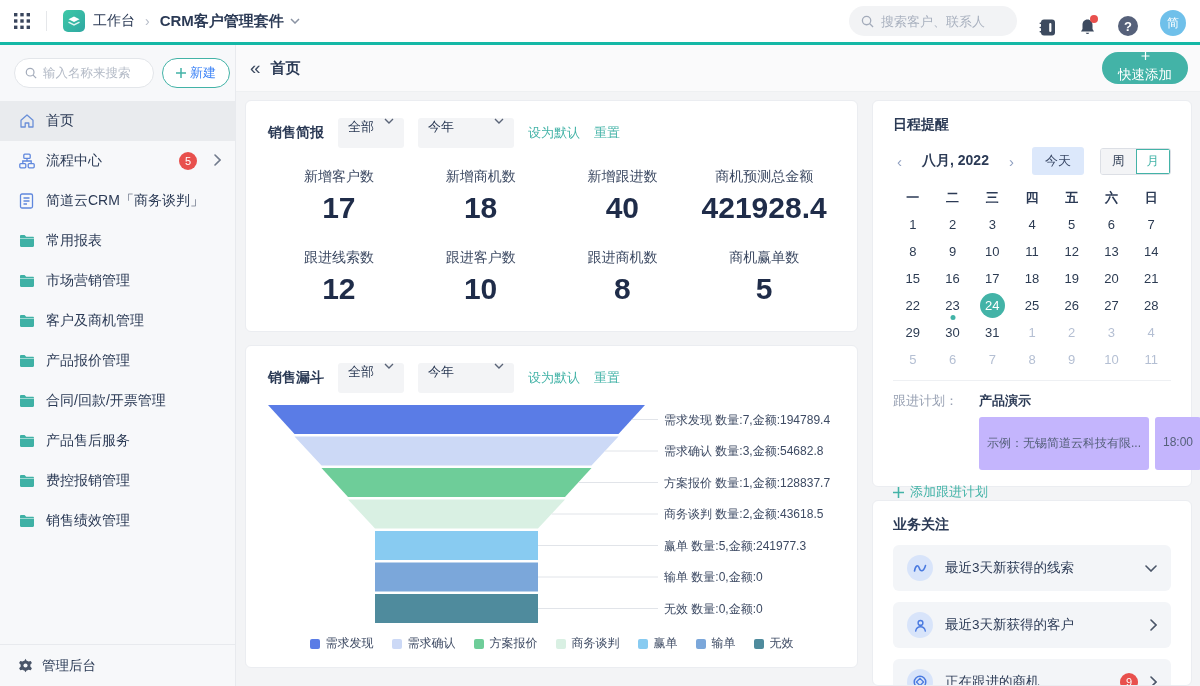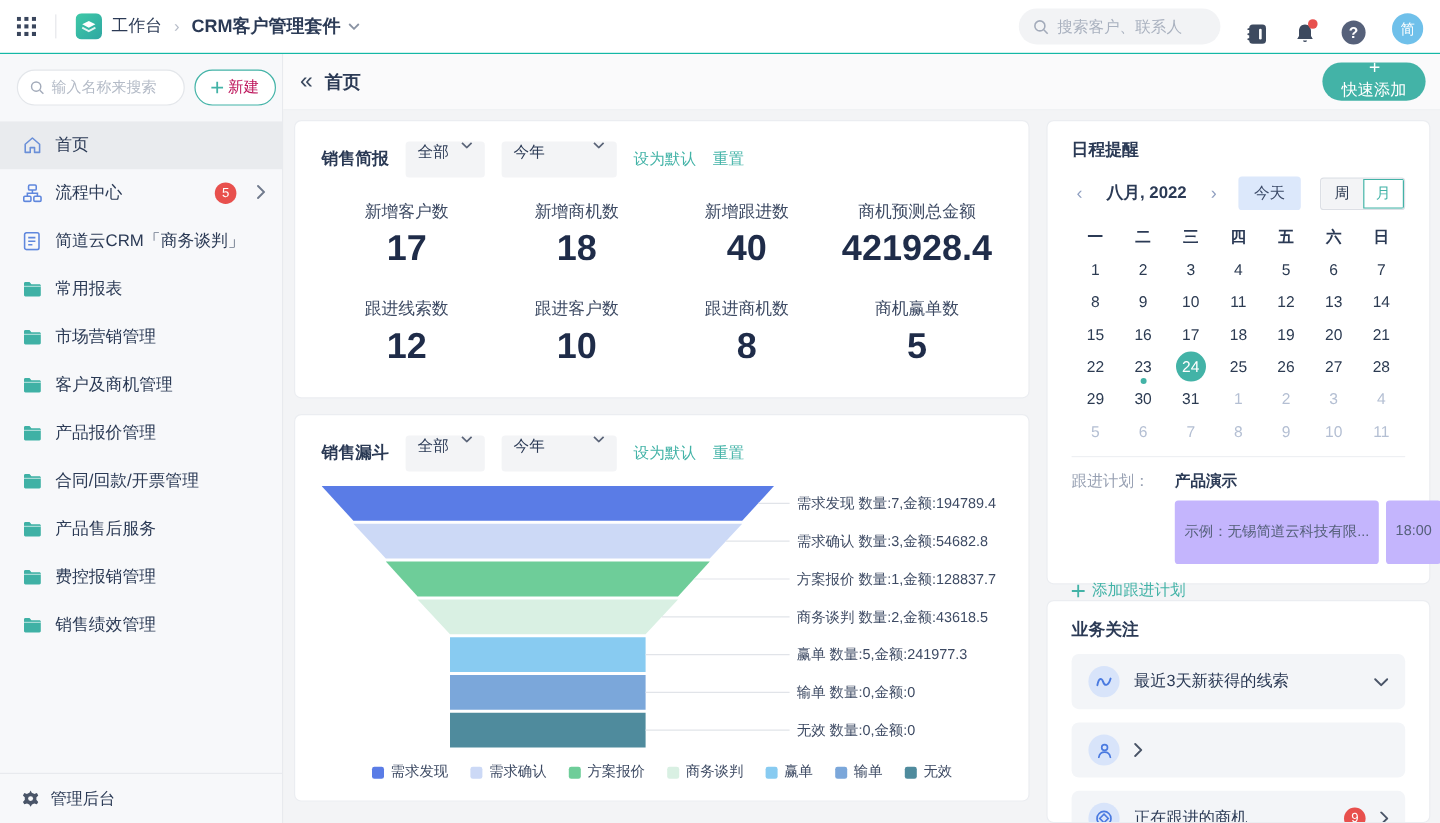--- a/index.html
+++ b/index.html
@@ -1,21 +1,21 @@
 <!DOCTYPE html>
 <html><head>
 <meta charset="utf-8">
 <style>
   * { margin:0; padding:0; box-sizing:border-box; }
   html,body { width:1200px; height:686px; overflow:hidden; background:#f3f4f6;
     font-family:"Liberation Sans","DejaVu Sans",sans-serif; color:#2b3a55; }
   svg text { font-family:"Liberation Sans","DejaVu Sans",sans-serif; }
 
   
-  .topbar { height:45px; background:#fff; border-bottom:1px solid #14b8a6;
+  .topbar { height:45px; background:#fff; border-bottom:3px solid #14b8a6;
     display:flex; align-items:center; padding:0 14px; }
   .tb-left { display:flex; align-items:center; gap:10px; }
   .tb-divider { width:1px; height:20px; background:#e5e7ea; margin:0 6px; }
   .tb-workspace { font-size:14px; color:#2b3a55; display:flex; align-items:center; gap:8px; cursor:pointer; }
   .tb-crumb-chev { color:#b6bcc8; font-size:14px; }
   .tb-apptitle { font-size:15px; font-weight:700; display:flex; align-items:center; gap:6px; cursor:pointer; }
   .tb-right { margin-left:auto; display:flex; align-items:flex-end; gap:22px; }
   .tb-search { width:168px; height:30px; background:#f2f3f5; border-radius:15px;
     display:flex; align-items:center; padding:0 12px; gap:7px; }
   .tb-search input { border:0; outline:0; background:transparent; font-size:13px; width:120px; color:#39465f; }
@@ -32,21 +32,21 @@
   .sidebar { width:236px; background:#f7f8fa; border-right:1px solid #e8eaee;
     display:flex; flex-direction:column; }
   .main { flex:1; display:flex; flex-direction:column; }
 
   
   .sb-top { display:flex; align-items:center; gap:8px; padding:13px 10px 13px 14px; }
   .sb-search { flex:1; height:30px; background:#fff; border:1px solid #e3e6ea; border-radius:15px;
     display:flex; align-items:center; padding:0 10px; gap:6px; }
   .sb-search input { border:0; outline:0; width:100px; font-size:12.5px; background:transparent; color:#39465f; }
   .sb-search input::placeholder { color:#b4bbc7; }
-  .sb-new { height:30px; border:1px solid #43b3a7; color:#be185d; background:#fff; border-radius:15px;
+  .sb-new { height:30px; border:1px solid #43b3a7; color:#3b82f6; background:#fff; border-radius:15px;
     font-size:13px; padding:0 13px; display:flex; align-items:center; gap:4px; cursor:pointer; white-space:nowrap; }
   .sb-menu { flex:1; overflow:hidden; }
   .s-item { height:40px; display:flex; align-items:center; gap:11px; padding:0 14px 0 18px;
     font-size:14px; cursor:pointer; }
   .s-item.active { background:#e9ebee; }
   .s-icon { width:17px; display:flex; justify-content:center; }
   .s-label { flex:1; white-space:nowrap; overflow:hidden; text-overflow:ellipsis; }
   .s-badge { min-width:18px; height:18px; border-radius:9px; background:#e8504d; color:#fff;
     font-size:11px; display:flex; align-items:center; justify-content:center; padding:0 4px; }
   .s-chev { color:#707a8c; font-size:14px; margin-left:6px; }
@@ -700,20 +700,21 @@
                   </svg>
                 </span>
   </div>
   <div class="biz-row">
     <span class="biz-icon">
                   <svg width="13" height="13" viewBox="0 0 14 14">
                     <circle cx="7" cy="4.2" r="2.6" fill="none" stroke="#4a7ae0" stroke-width="1.5"></circle>
                     <path d="M1.8 13 C2.4 9.8 4.4 8.4 7 8.4 S11.6 9.8 12.2 13" fill="none" stroke="#4a7ae0" stroke-width="1.5" stroke-linecap="round"></path>
                   </svg>
                 </span>
+    <span class="biz-label">最近3天新获得的客户</span>
 
     <span class="biz-chev">
                   <svg width="7" height="12" viewBox="0 0 7 12">
                     <path d="M1 1 L6 6 L1 11" fill="none" stroke="#4a5568" stroke-width="1.6" stroke-linecap="round"></path>
                   </svg>
                 </span>
   </div>
   <div class="biz-row">
     <span class="biz-icon">
                   <svg width="14" height="14" viewBox="0 0 14 14">

